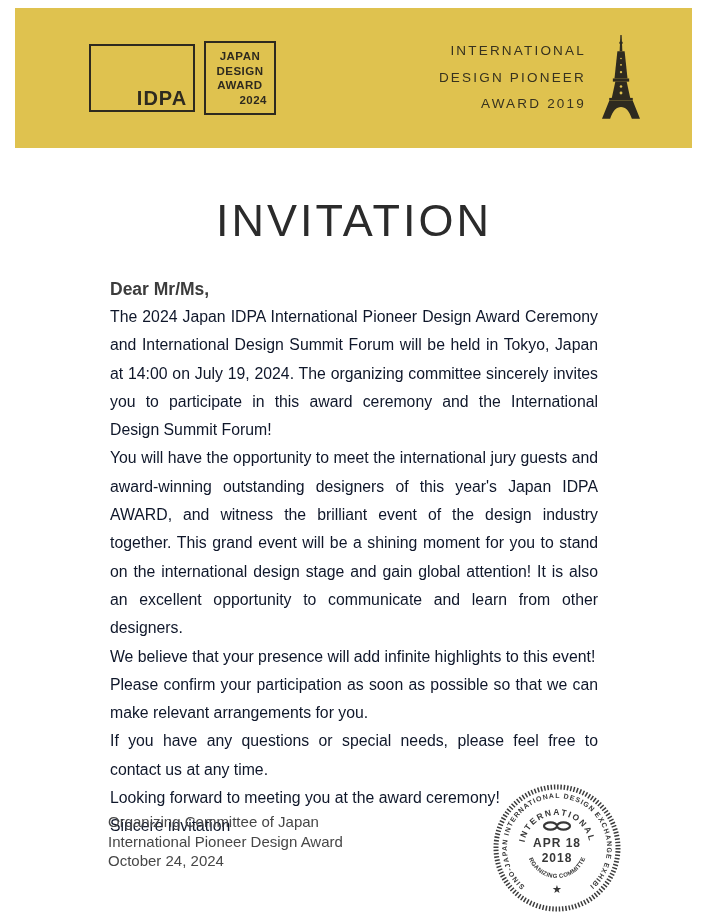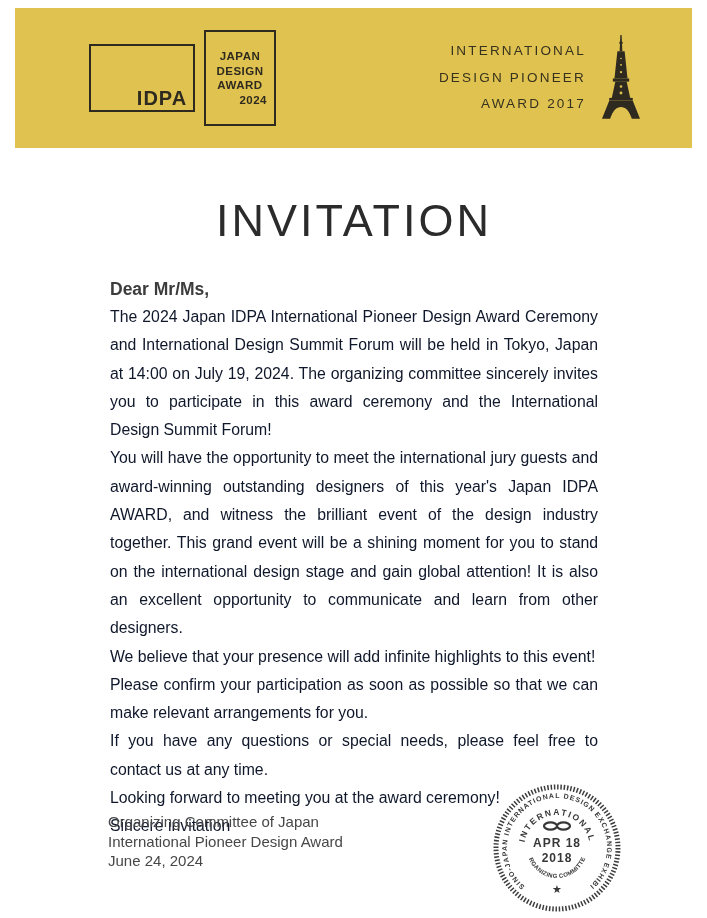--- a/index.html
+++ b/index.html
@@ -12,21 +12,21 @@
     position:absolute;left:15px;top:8px;width:677px;height:140px;
     display:flex;align-items:center;justify-content:space-between;
     box-sizing:border-box;padding:0 48px 0 74px;
   }
   .logo-group{display:flex;align-items:center;gap:9px;}
   .idpa-box{
     width:62px;height:64px;border:2.5px solid #2e2a1f;display:flex;align-items:flex-end;justify-content:center;
     color:#2e2a1f;font-weight:800;font-size:20px;letter-spacing:1px;padding-left:40px;
   }
   .badge-box{
-    width:72px;height:96px;border:2.5px solid #2e2a1f;display:flex;flex-direction:column;
+    width:72px;height:74px;border:2.5px solid #2e2a1f;display:flex;flex-direction:column;
     align-items:center;justify-content:center;color:#2e2a1f;font-weight:700;font-size:11.5px;
     line-height:14.5px;letter-spacing:.5px;box-sizing:border-box;
   }
   .badge-box .line-2024{align-self:flex-end;padding-right:7px;margin-left:12px;}
   .right-group{display:flex;align-items:center;gap:12px;}
   .band-title{
     text-align:right;color:#37321f;font-size:13.5px;letter-spacing:2.2px;line-height:26.5px;font-weight:400;
   }
   .tower{width:46px;height:86px;}
   
@@ -62,21 +62,21 @@
       <span>JAPAN</span>
       <span>DESIGN</span>
       <span>AWARD</span>
       <span class="line-2024">2024</span>
     </div>
   </div>
   <div class="right-group">
     <div class="band-title">
       <div>INTERNATIONAL</div>
       <div>DESIGN PIONEER</div>
-      <div>AWARD 2017</div>
+      <div>AWARD 2019</div>
     </div>
     <svg class="tower" viewBox="0 0 50 95">
       <g fill="#2e2a1f">
         <path d="M24.3,0 h1.4 l0.8,18 h-3 z"></path>
         <rect x="23.2" y="7.5" width="3.6" height="2.2"></rect>
         <path d="M21,18 h8 l3.2,30 h-14.4 z"></path>
         <rect x="16" y="48" width="18" height="3.5"></rect>
         <path d="M18.8,51.5 h12.4 l4,18 h-20.4 z"></path>
         <rect x="12" y="69.5" width="26" height="3"></rect>
         <path d="M12,72.5 h26 l8,20 h-9 c-3,-9 -7,-13 -12,-13 c-5,0 -9,4 -12,13 h-9 z"></path>
@@ -102,21 +102,21 @@
     <p>Please confirm your participation as soon as possible so that we can make relevant arrangements for you.</p>
     <p>If you have any questions or special needs, please feel free to contact us at any time.</p>
     <p class="no-justify">Looking forward to meeting you at the award ceremony!</p>
     <p class="no-justify">Sincere invitation</p>
   </div>
 </div>
 
 <div class="signature">
   <div>Organizing Committee of Japan</div>
   <div>International Pioneer Design Award</div>
-  <div>June 24, 2024</div>
+  <div>October 24, 2024</div>
 </div>
 
 <svg class="stamp" viewBox="0 0 140 140">
   <defs>
     <path id="outerArc" d="M37.9,108.3 A50,50 0 1 1 102.1,108.3" fill="none"></path>
     <path id="innerTopArc" d="M37,70 A33,33 0 1 1 103,70" fill="none"></path>
     <path id="innerBottomArc" d="M41.8,80.3 A30,30 0 0 0 98.2,80.3" fill="none"></path>
   </defs>
   <circle cx="70" cy="70" r="61" fill="none" stroke="#2c2c2c" stroke-width="5" stroke-dasharray="1.5 1.8"></circle>
   <text font-size="7" font-weight="700" letter-spacing="1">

